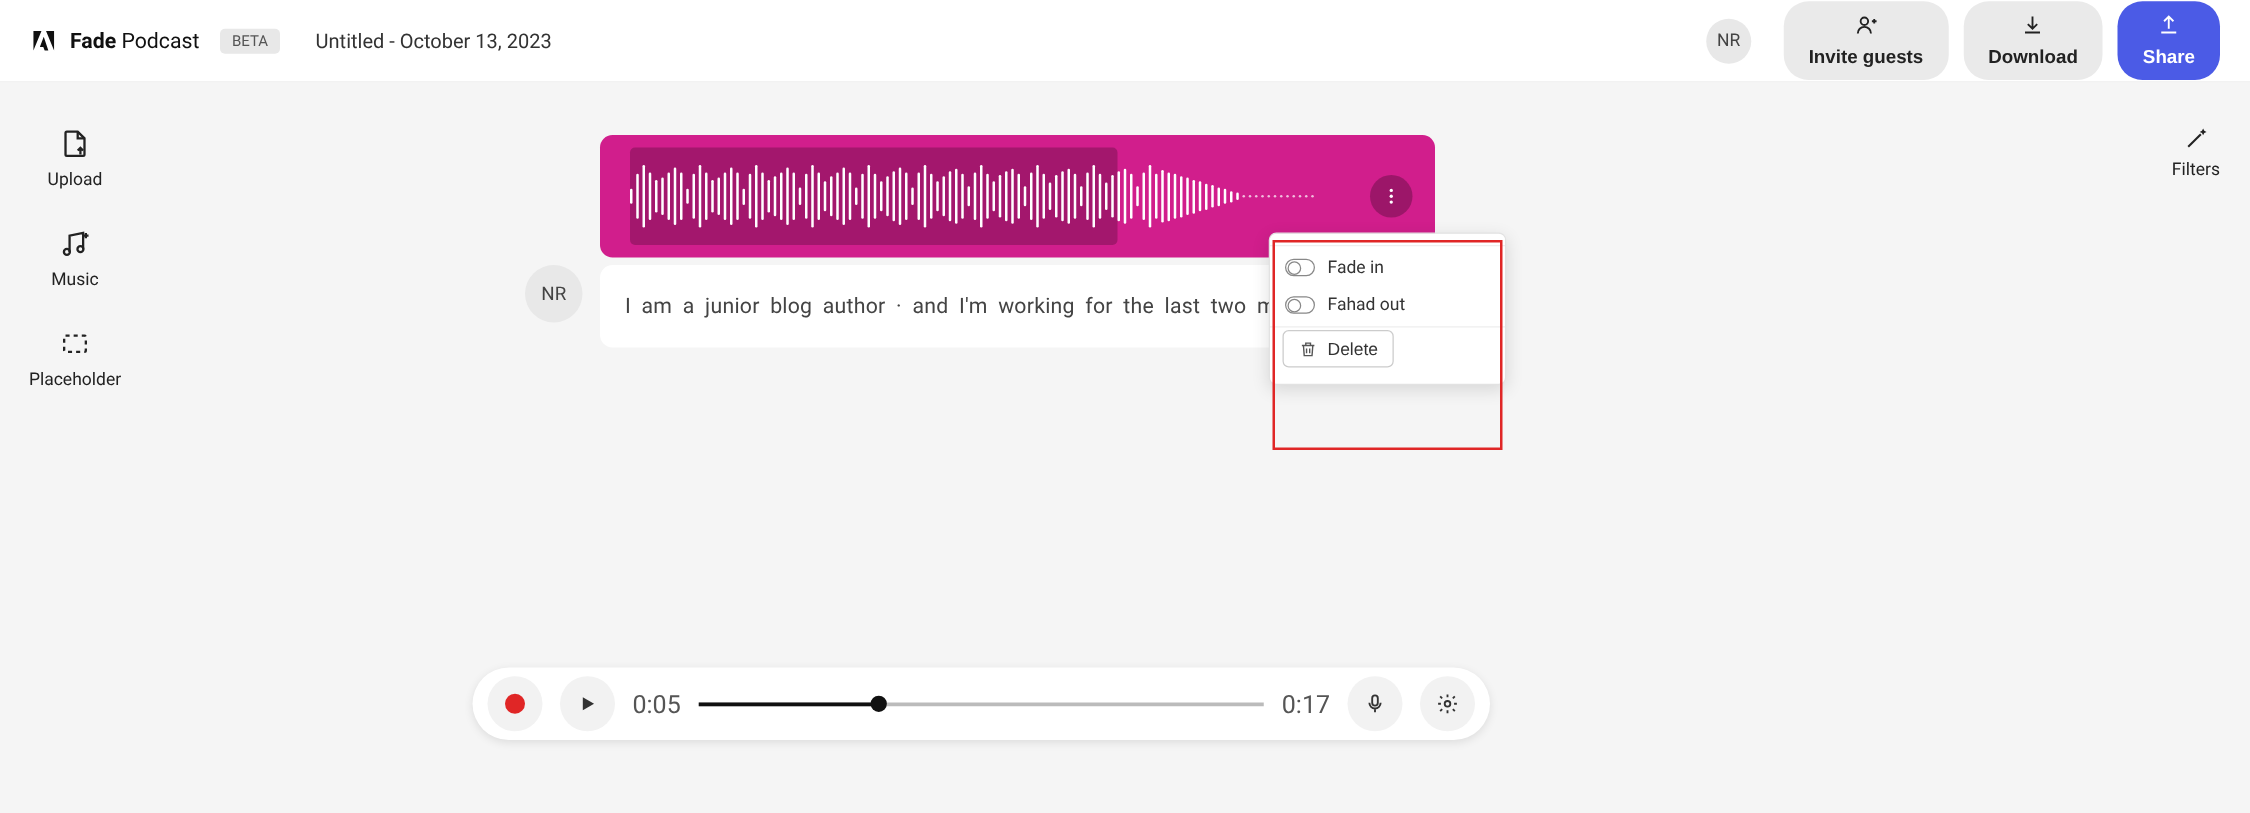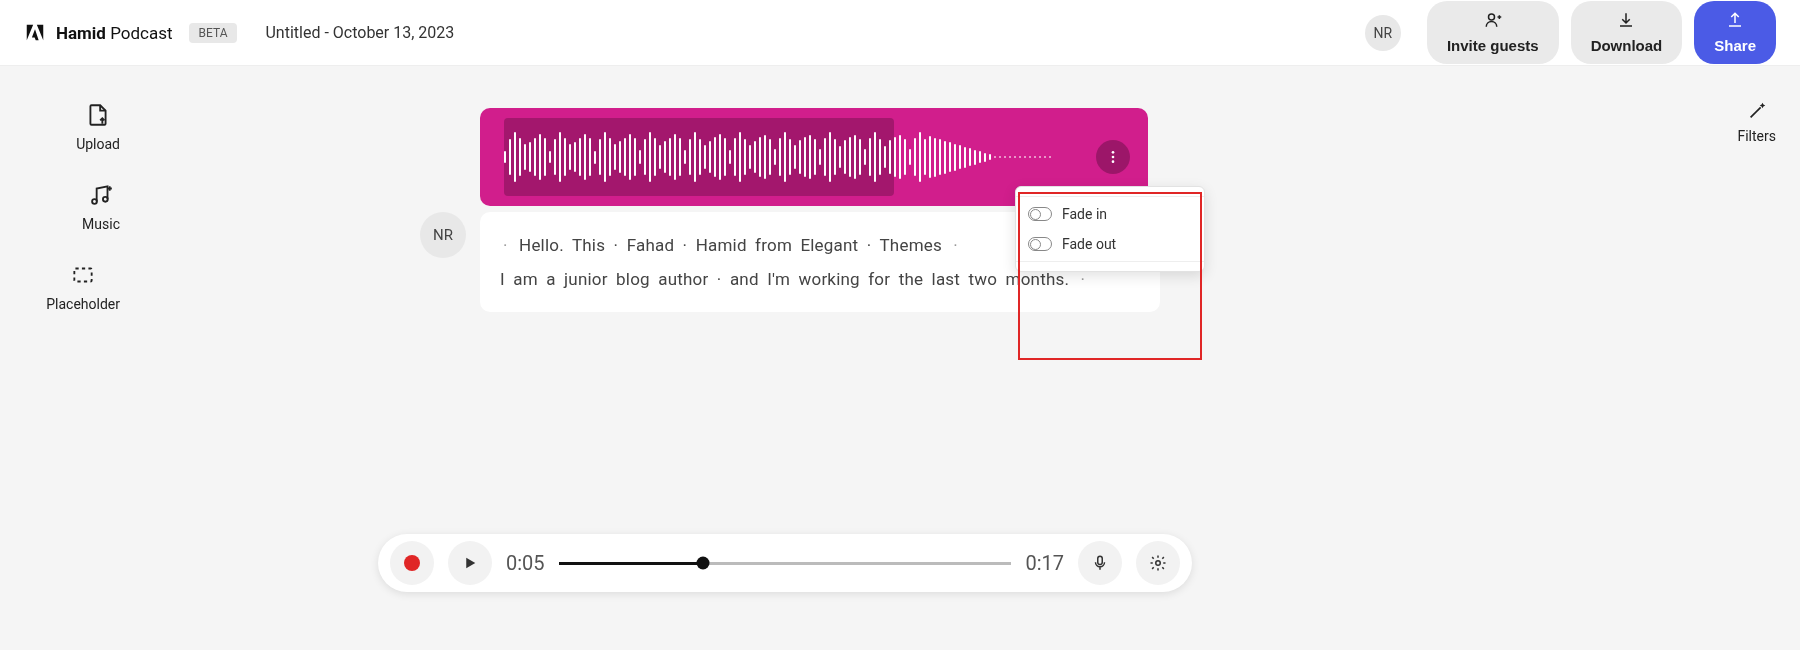--- a/index.html
+++ b/index.html
@@ -11,21 +11,21 @@
 .brand { font-size: 17px; font-weight: 400; color: #111; }
 .brand .bold { font-weight: 700; }
 .beta-pill { background: #e8e8e8; color: #555; font-size: 12px; padding: 3px 10px; border-radius: 4px; margin-left: 6px; }
 .doc-title { margin-left: 28px; font-size: 16px; color: #333; }
 .header-spacer { flex: 1; }
 .avatar-pill { background: #e8e8e8; width: 36px; height: 36px; border-radius: 50%; display: flex; align-items: center; justify-content: center; font-size: 14px; color: #444; margin-right: 14px; }
 .header-btn { display: inline-flex; align-items: center; gap: 8px; padding: 10px 20px; border-radius: 20px; font-size: 15px; font-weight: 600; cursor: pointer; border: none; margin-left: 12px; flex-direction: column; }
 .header-btn.gray { background: #eaeaea; color: #222; }
 .header-btn.blue { background: #4b5be6; color: #fff; }
 
-.left-rail { position: absolute; left: 0; top: 66px; width: 120px; padding-top: 36px; display: flex; flex-direction: column; align-items: flex-end; gap: 30px; }
+.left-rail { position: absolute; left: 0; top: 66px; width: 120px; padding-top: 36px; display: flex; flex-direction: column; align-items: center; gap: 30px; }
 .rail-item { display: flex; flex-direction: column; align-items: center; gap: 8px; cursor: pointer; color: #222; font-size: 14px; }
 
 .right-rail { position: absolute; right: 24px; top: 100px; display: flex; flex-direction: column; align-items: center; gap: 6px; cursor: pointer; color: #222; font-size: 14px; }
 
 .canvas { position: absolute; left: 480px; top: 108px; }
 .clip { width: 668px; height: 98px; background: #d11e8c; border-radius: 10px; position: relative; display: flex; align-items: center; padding: 0 18px 0 24px; }
 .clip-sel { position: absolute; left: 24px; top: 10px; width: 390px; height: 78px; background: rgba(0,0,0,0.22); border-radius: 4px; }
 .waveform { position: relative; flex: 1; height: 56px; display: flex; align-items: center; gap: 3px; overflow: hidden; }
 .wave-bar { width: 2px; background: #fff; border-radius: 1px; }
 .wave-dot { width: 2px; height: 2px; background: rgba(255,255,255,0.7); border-radius: 50%; }
@@ -55,21 +55,21 @@
 .track-thumb { position: absolute; left: 32%; top: 50%; transform: translate(-50%,-50%); width: 13px; height: 13px; border-radius: 50%; background: #111; }
 </style>
 </head>
 <body>
 
 <div class="header">
   <div class="logo-group">
     <svg class="adobe-logo" viewBox="0 0 24 24">
         <path d="M3 3 L10 3 L3 20 Z M14 3 L21 3 L21 20 Z M12 8 L16 20 L12.8 20 L11.6 17 L8.6 17 Z" fill="#111"></path>
       </svg>
-    <span class="brand"><span class="bold">Hamid</span> <span>Podcast</span></span>
+    <span class="brand"><span class="bold">Fade</span> <span>Podcast</span></span>
     <span class="beta-pill">BETA</span>
   </div>
   <div class="doc-title">Untitled - October 13, 2023</div>
   <div class="header-spacer"></div>
   <div class="avatar-pill">NR</div>
   <button class="header-btn gray">
     <svg width="18" height="18" viewBox="0 0 24 24" fill="none" stroke="#222" stroke-width="2">
         <circle cx="10" cy="8" r="4"></circle>
         <path d="M3 21c0-4 3-7 7-7s7 3 7 7"></path>
         <path d="M18 8h5M20.5 5.5v5"></path>
@@ -245,36 +245,43 @@
           <circle cx="12" cy="12" r="2"></circle>
           <circle cx="12" cy="19" r="2"></circle>
         </svg>
     </div>
   </div>
 </div>
 
 <div class="transcript-wrap">
   <div class="tr-avatar">NR</div>
   <div class="tr-card">
-    <div><span class="sep">·</span> <span>Hello.  This · Fahad · Hamid  from  Elegant · Themes</span> <span class="sep">·</span></div>
     <div><span>I  am  a  junior  blog  author · and  I'm  working  for  the  last  two  months.</span> <span class="sep">·</span></div>
   </div>
 </div>
 
 <div class="context-menu">
   <div class="cm-divider"></div>
   <div class="cm-toggle-row">
       <span class="cm-toggle"></span>
       <span>Fade in</span>
     </div>
   <div class="cm-toggle-row">
       <span class="cm-toggle"></span>
-      <span>Fade out</span>
+      <span>Fahad out</span>
     </div>
   <div class="cm-divider"></div>
+  <div class="cm-section" style="padding-top:0">
+    <button class="cm-btn">
+      <svg width="15" height="15" viewBox="0 0 24 24" fill="none" stroke="#555" stroke-width="1.8">
+          <path d="M4 7h16M9 7V4h6v3M6 7l1 13h10l1-13M10 11v6M14 11v6"></path>
+        </svg>
+      <span>Delete</span>
+    </button>
+  </div>
 </div>
 <div class="red-box"></div>
 
 <div class="player">
   <button class="circ-btn">
       <span class="rec-dot"></span>
     </button>
   <button class="circ-btn">
     <svg width="18" height="18" viewBox="0 0 24 24" fill="#333">
         <path d="M7 5v14l12-7z"></path>

